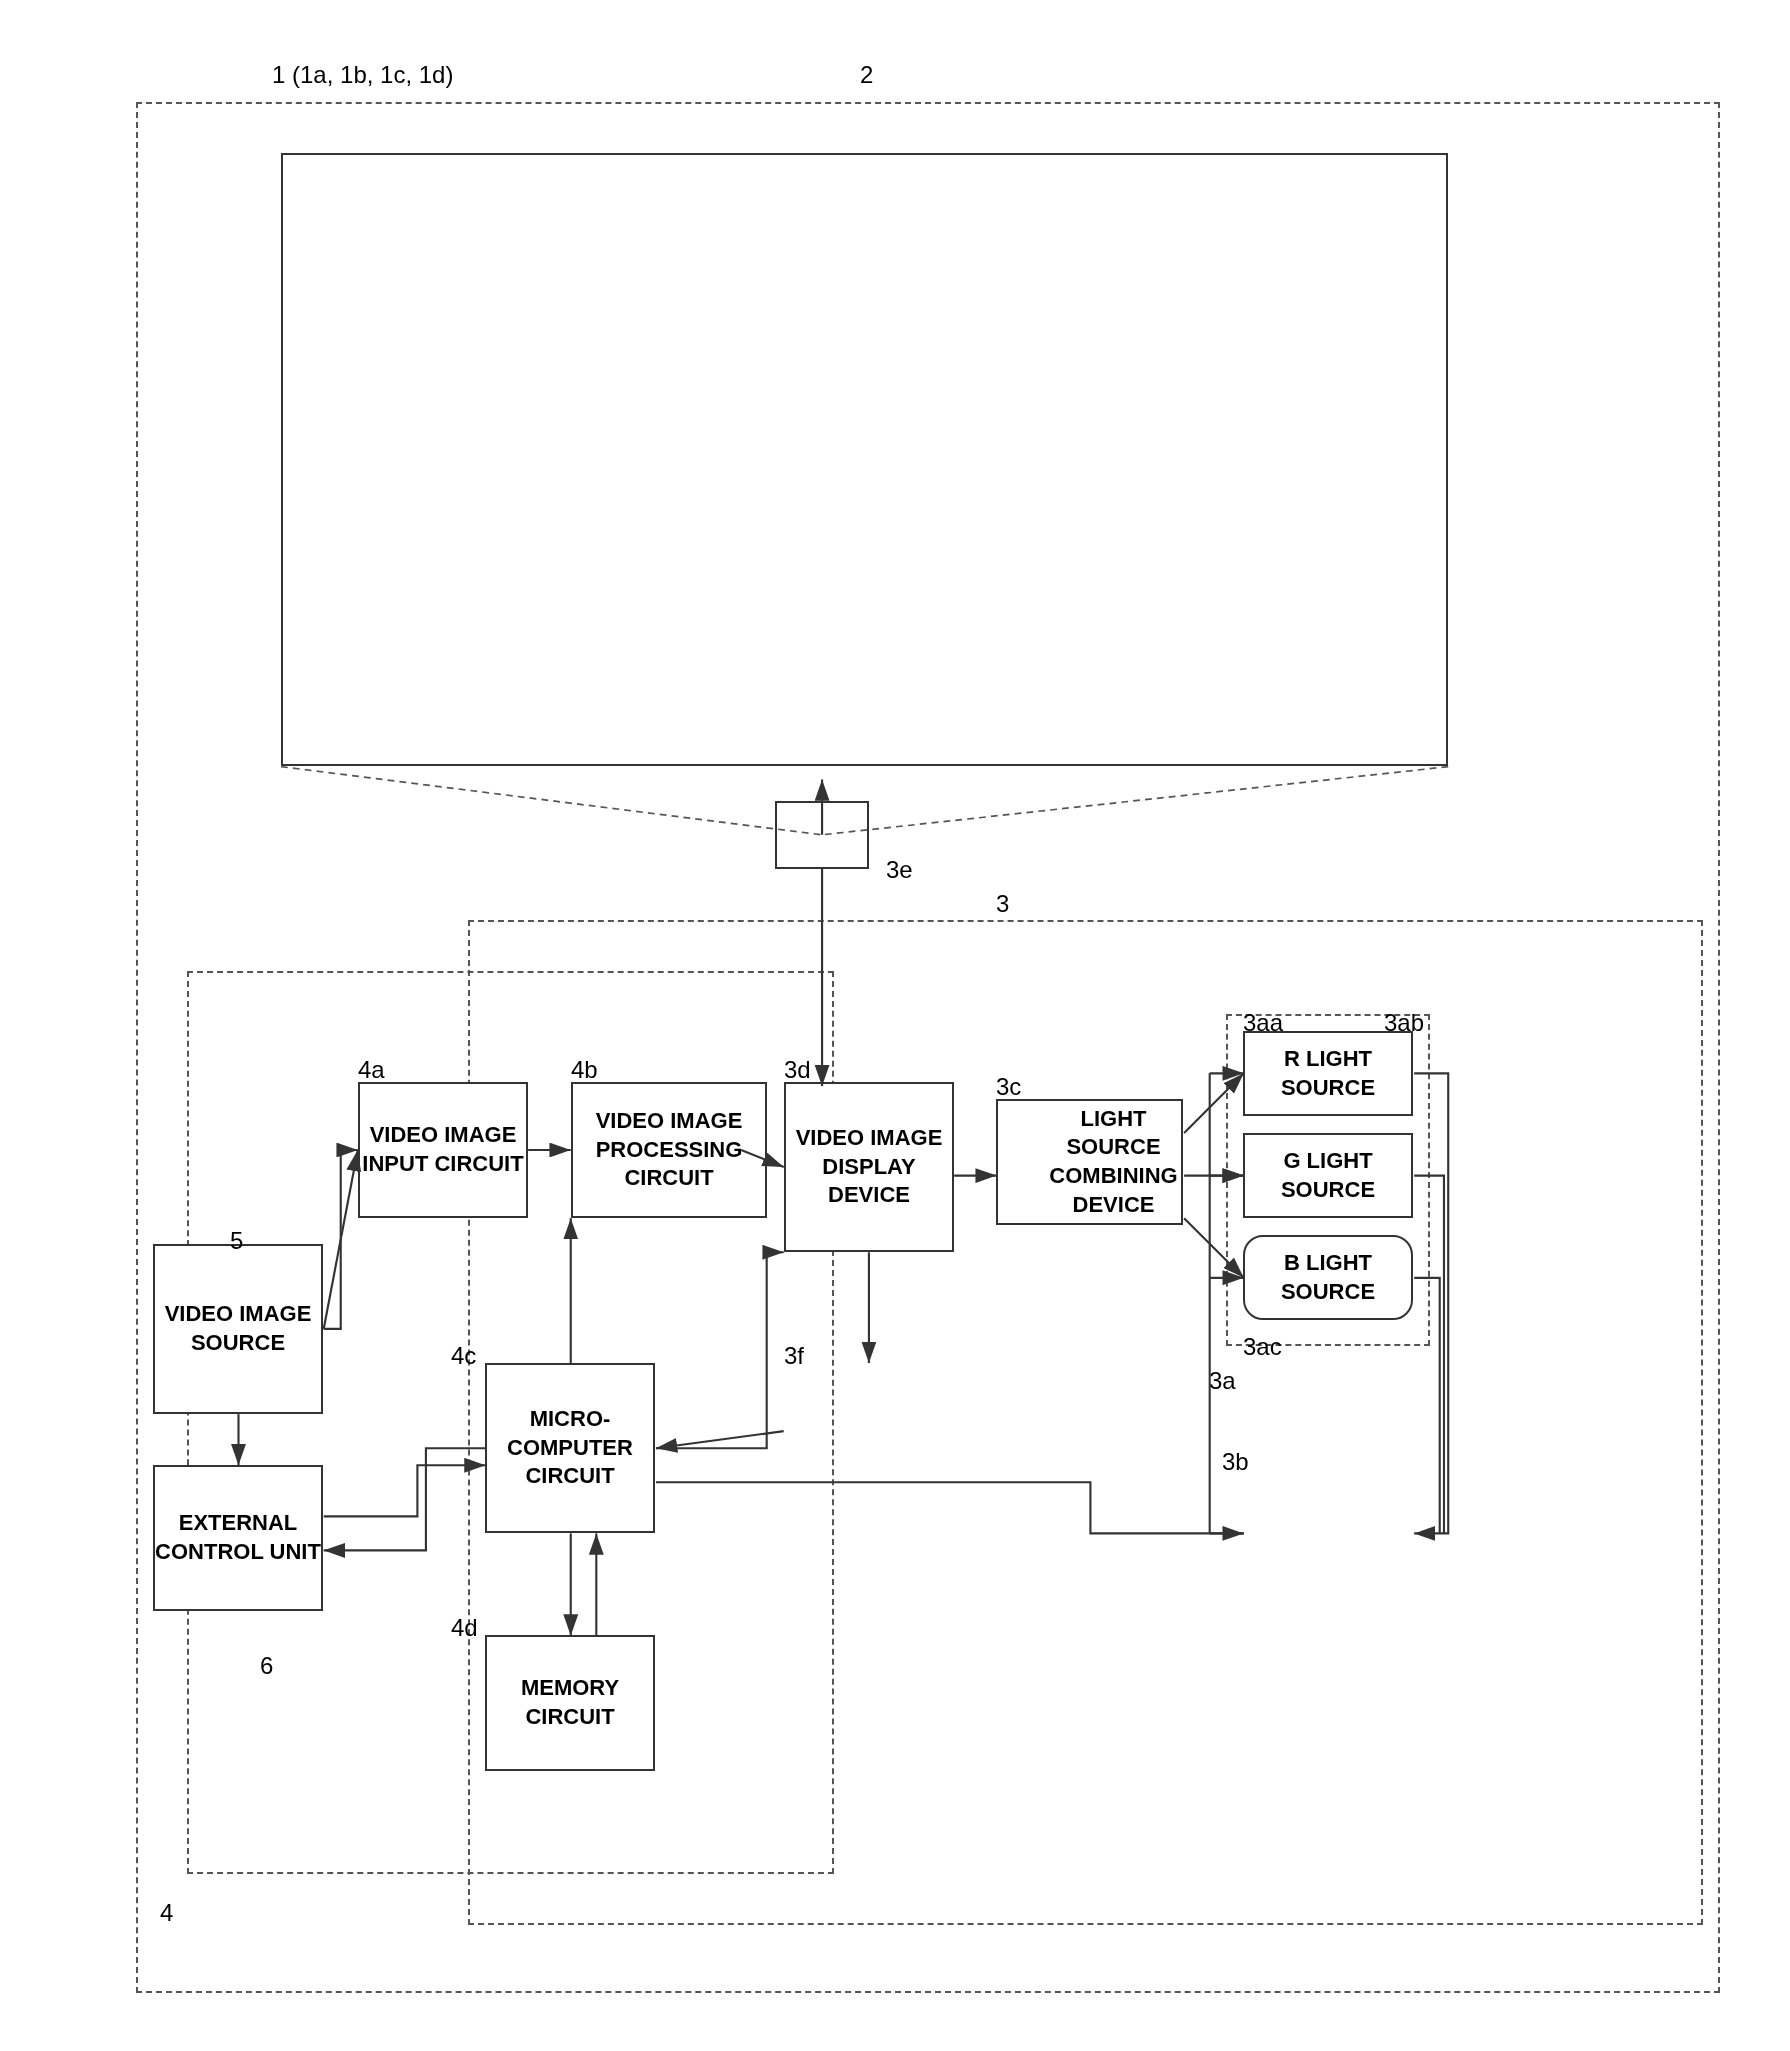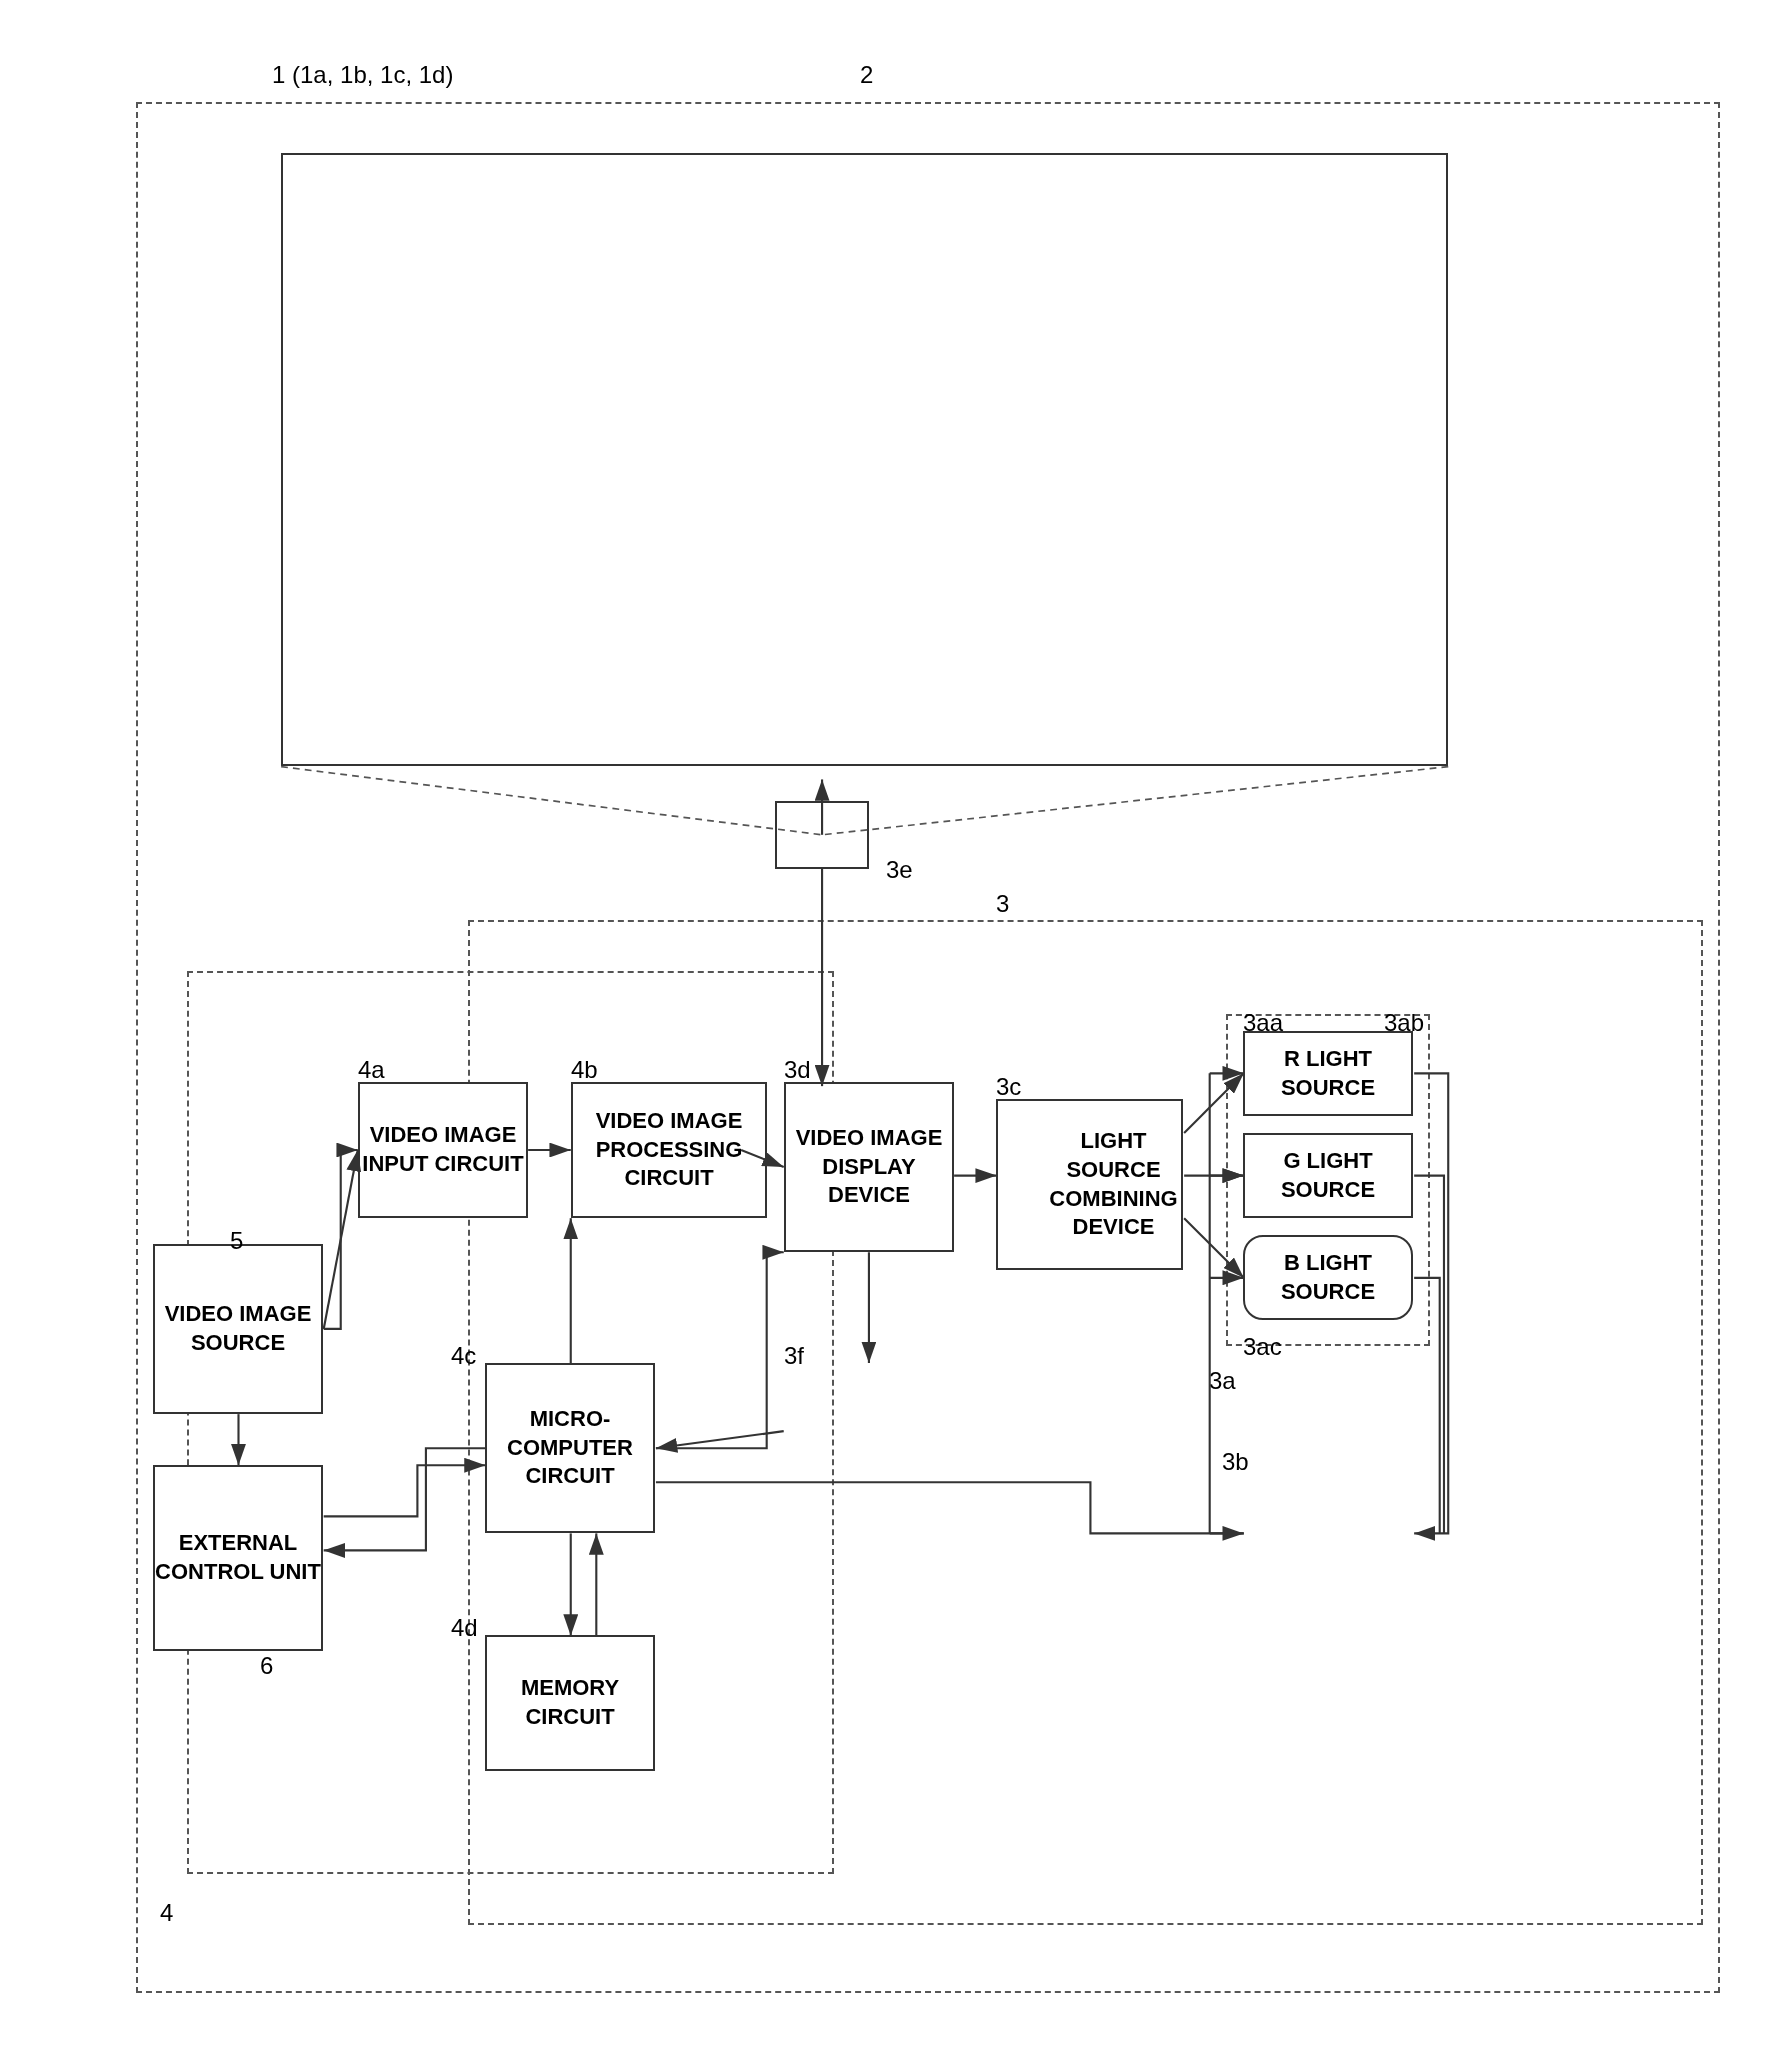--- a/index.html
+++ b/index.html
@@ -105,21 +105,21 @@
       left: 716px;
       width: 170px;
       height: 170px;
     }
 
     
     .box-3c {
       top: 1065px;
       left: 928px;
       width: 187px;
-      height: 171px;
+      height: 126px;
       padding-left: 48px;
     }
 
     
     .box-3aa {
       top: 997px;
       left: 1175px;
       width: 170px;
       height: 85px;
     }
@@ -171,21 +171,21 @@
       left: 417px;
       width: 170px;
       height: 136px;
     }
 
     
     .box-6 {
       top: 1431px;
       left: 85px;
       width: 170px;
-      height: 186px;
+      height: 146px;
     }
 
     
     .label {
       position: absolute;
       font-size: 24px;
       font-weight: normal;
     }
 
     

